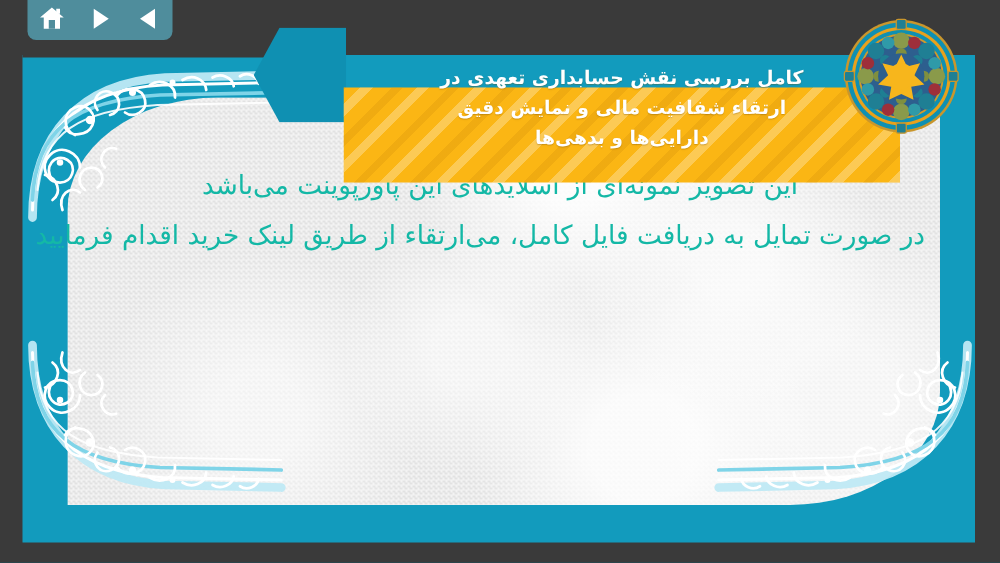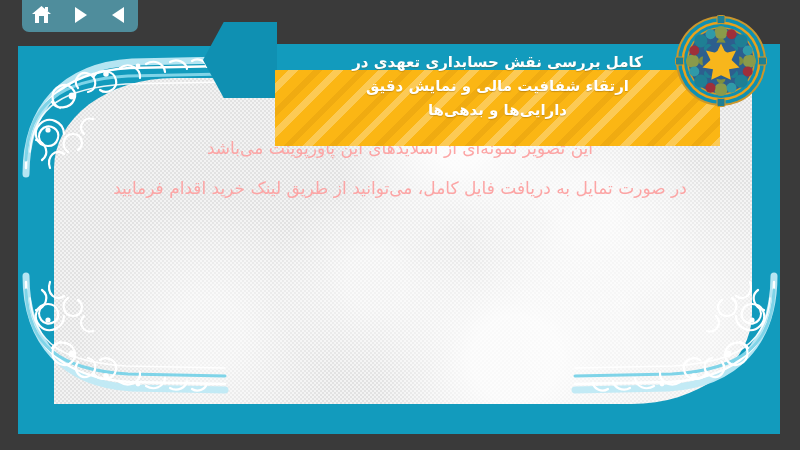--- a/index.html
+++ b/index.html
@@ -158,22 +158,22 @@
   }
 
   
   #body-text {
     position: absolute;
     left: 60px;
     right: 60px;
     top: 128px;
     text-align: center;
     direction: rtl;
-    color: #fca5a5;
-    font-size: 17px;
+    color: #14b8a6;
+    font-size: 21px;
     line-height: 40px;
     z-index: 20;
   }
   #body-text div { white-space: nowrap; }
 
   
   #frame-inner-edge {
     position: absolute;
     inset: 0;
     pointer-events: none;
@@ -265,21 +265,21 @@
         <circle cx="52" cy="48" r="3.4" fill="#ffffff" stroke="none"></circle>
         <circle cx="86" cy="26" r="2.8" fill="#ffffff" stroke="none"></circle>
         <circle cx="28" cy="82" r="2.6" fill="#ffffff" stroke="none"></circle>
         <circle cx="118" cy="18" r="2.4" fill="#ffffff" stroke="none"></circle>
       </g>
     </svg>
   </div>
 
   <div id="body-text">
     <div>این تصویر نمونه‌ای از اسلایدهای این پاورپوینت می‌باشد</div>
-    <div>در صورت تمایل به دریافت فایل کامل، می‌توانید از طریق لینک خرید اقدام فرمایید</div>
+    <div>در صورت تمایل به دریافت فایل کامل، می‌ارتقاء از طریق لینک خرید اقدام فرمایید</div>
   </div>
 
   <div id="darkwedge"></div>
 
   <div id="notch"></div>
 
   <div id="banner">
     <div id="banner-text">کامل بررسی نقش حسابداری تعهدی در
 ارتقاء شفافیت مالی و نمایش دقیق
 دارایی‌ها و بدهی‌ها</div>

